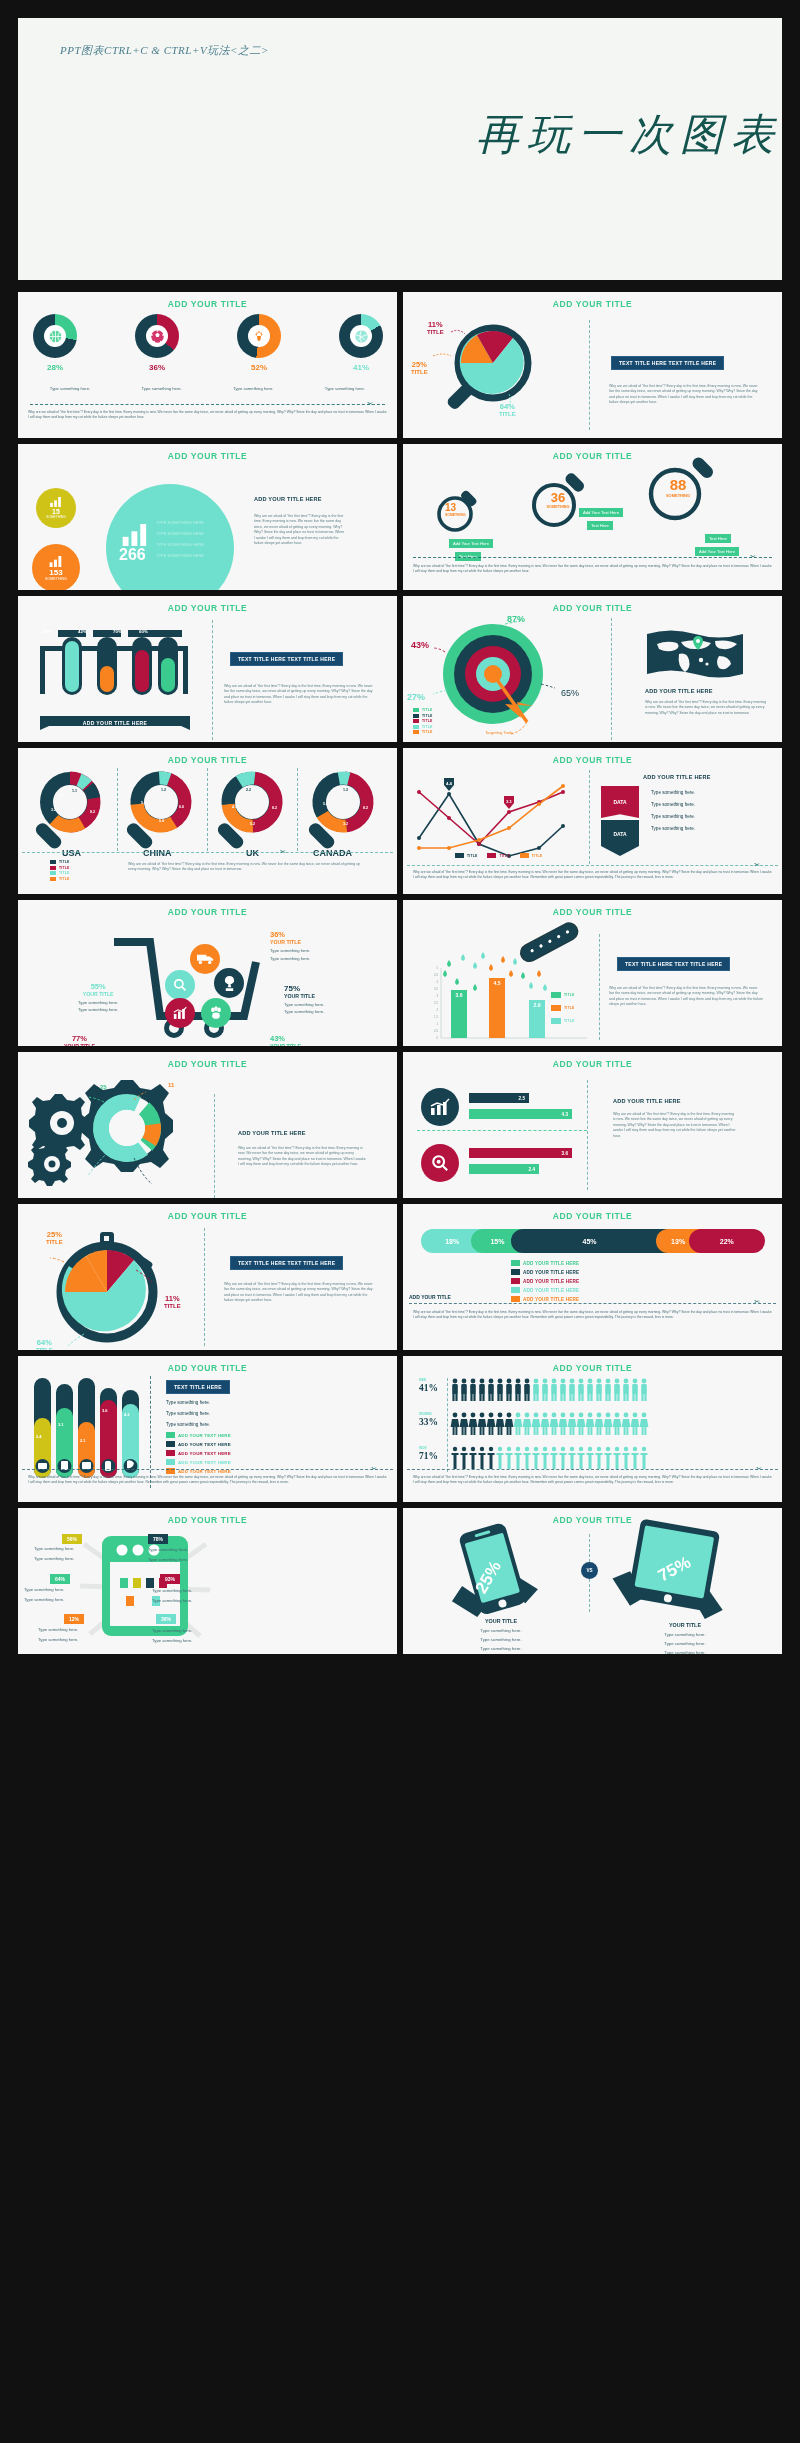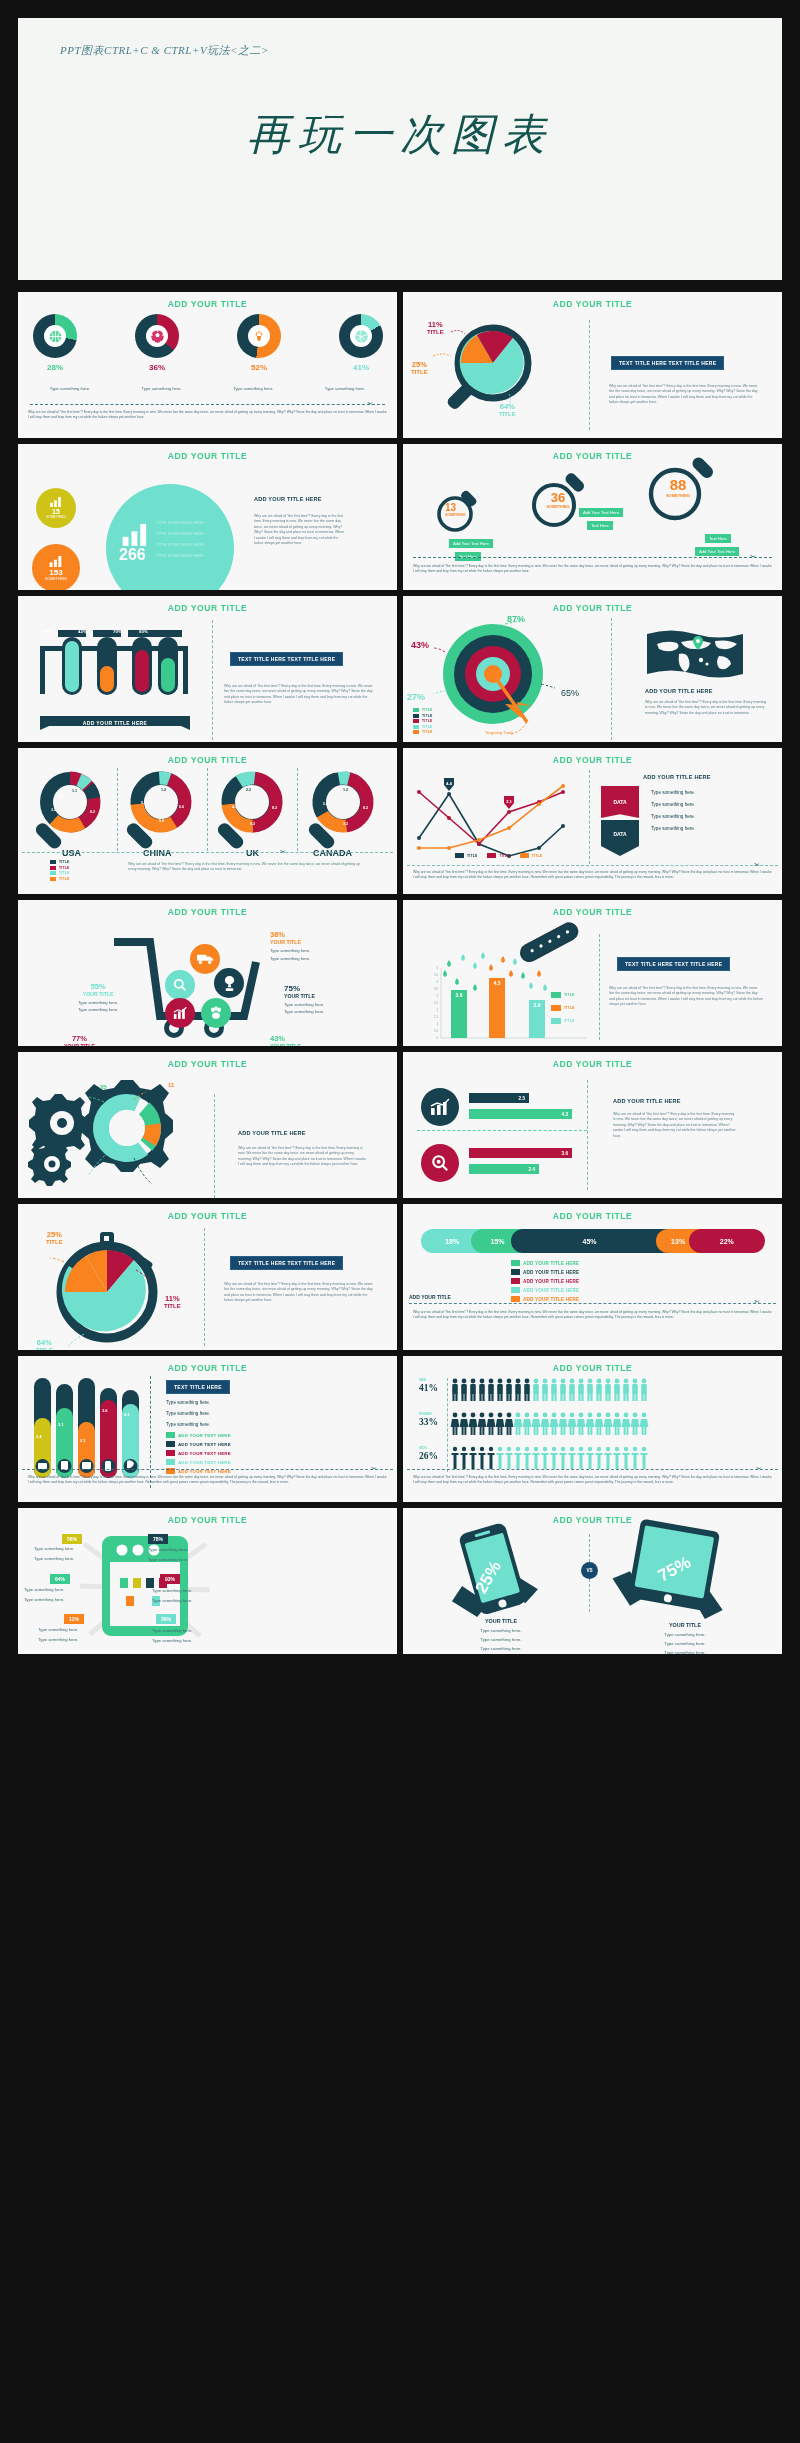--- a/index.html
+++ b/index.html
@@ -15,21 +15,21 @@
   .cover {
     position:absolute; left:18px; top:18px; width:764px; height:262px;
     background:#f4f6f4; overflow:hidden;
   }
   .cover-kicker {
     position:absolute; left:42px; top:25px;
     font-family:"Liberation Serif", serif;
     font-size:11px; color:#4b7f8c; letter-spacing:.5px; font-style:italic;
   }
   .cover-title {
-    position:absolute; left:0; right:0; top:88px; text-align:center;
+    position:absolute; left:0; right:0; top:88px; text-align:right;
     font-family:"Liberation Serif", serif;
     font-size:43px; color:#14544e; letter-spacing:8px; font-style:italic; font-weight:400;
   }
   .cover-sub {
     position:absolute; left:0; right:0; top:172px; text-align:center;
     font-family:"Liberation Serif", serif;
     font-size:21px; color:#9fb3b2; letter-spacing:6px; font-style:italic;
   }
 
   
@@ -1267,21 +1267,21 @@
                   <path d="M1 7 h6 l1.4 8 h-8.8z"></path>
                   <rect x="1.6" y="15" width="2" height="8"></rect>
                   <rect x="4.4" y="15" width="2" height="8"></rect>
                 </g>
               </g>
           </svg>
         </div>
 
         <div style="position:absolute;left:16px;top:90px;">
           <div style="position:absolute;left:0;top:0;font-size:3.2px;font-weight:bold;color:#6fe0cd;">KIDS</div>
-          <div style="position:absolute;left:0;top:5px;font-size:9.5px;font-weight:bold;color:#17414f;font-family:'Liberation Serif',serif;">26%</div>
+          <div style="position:absolute;left:0;top:5px;font-size:9.5px;font-weight:bold;color:#17414f;font-family:'Liberation Serif',serif;">71%</div>
           <svg style="position:absolute;left:32px;top:0;" width="210" height="24" viewBox="0 0 210 24">
             <g fill="#17414f">
                 <g>
                   <circle cx="4" cy="3" r="2.2"></circle>
                   <path d="M0.5 7 h7 v2 h-2 v14 h-3 v-14 h-2z"></path>
                 </g>
             <g transform="translate(9,0)">
                   <circle cx="4" cy="3" r="2.2"></circle>
                   <path d="M0.5 7 h7 v2 h-2 v14 h-3 v-14 h-2z"></path>
                 </g>

